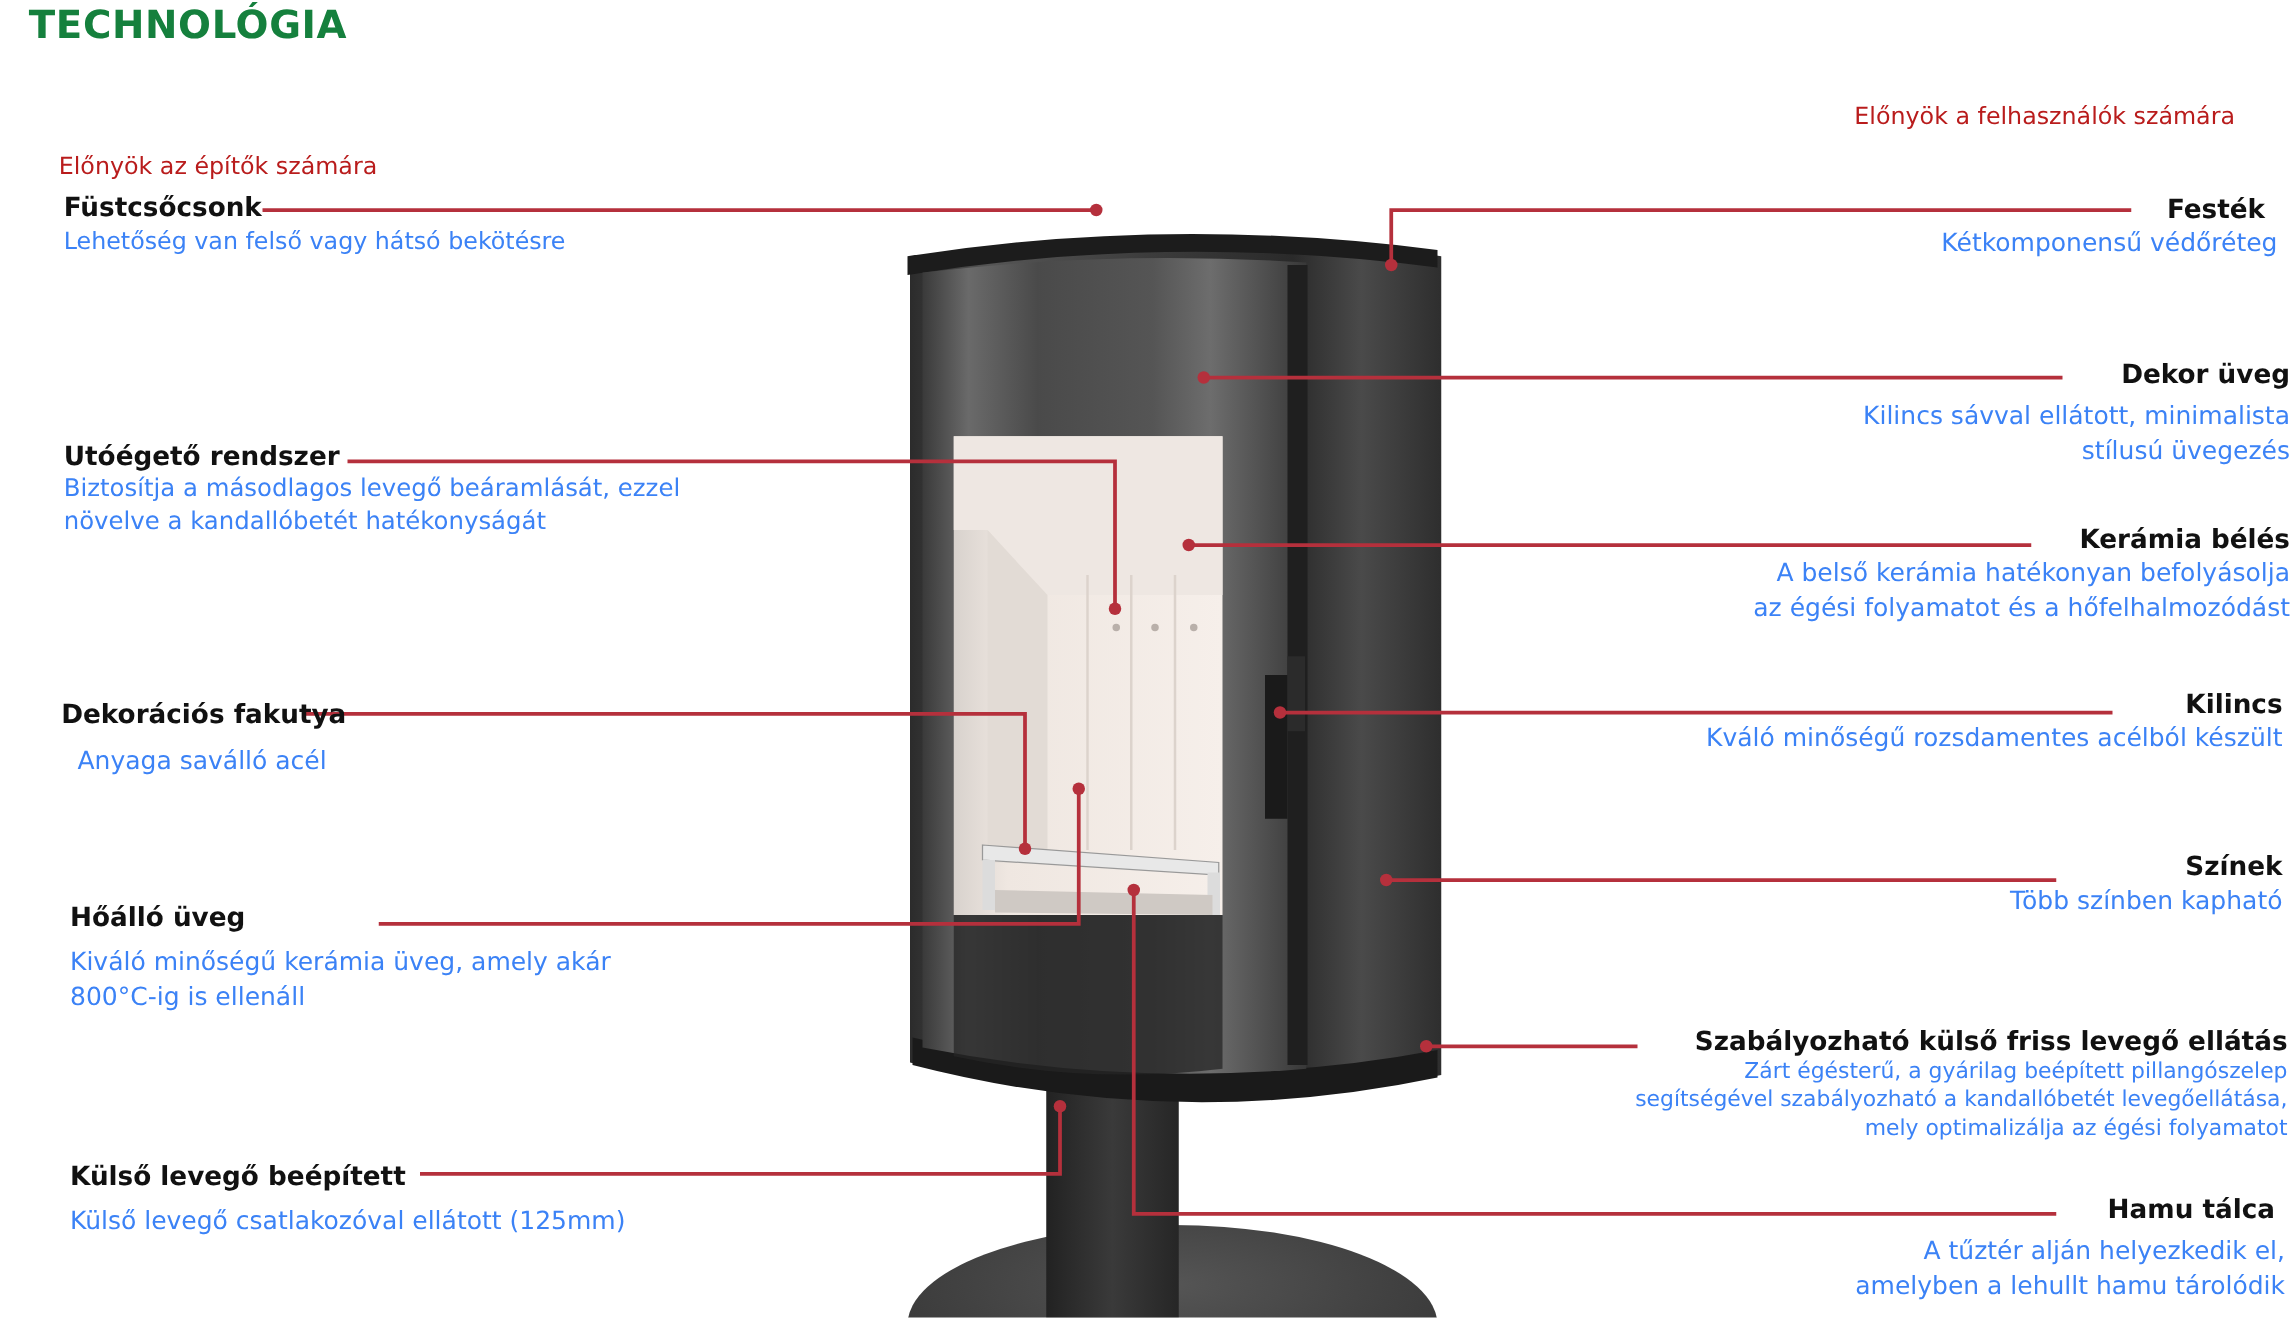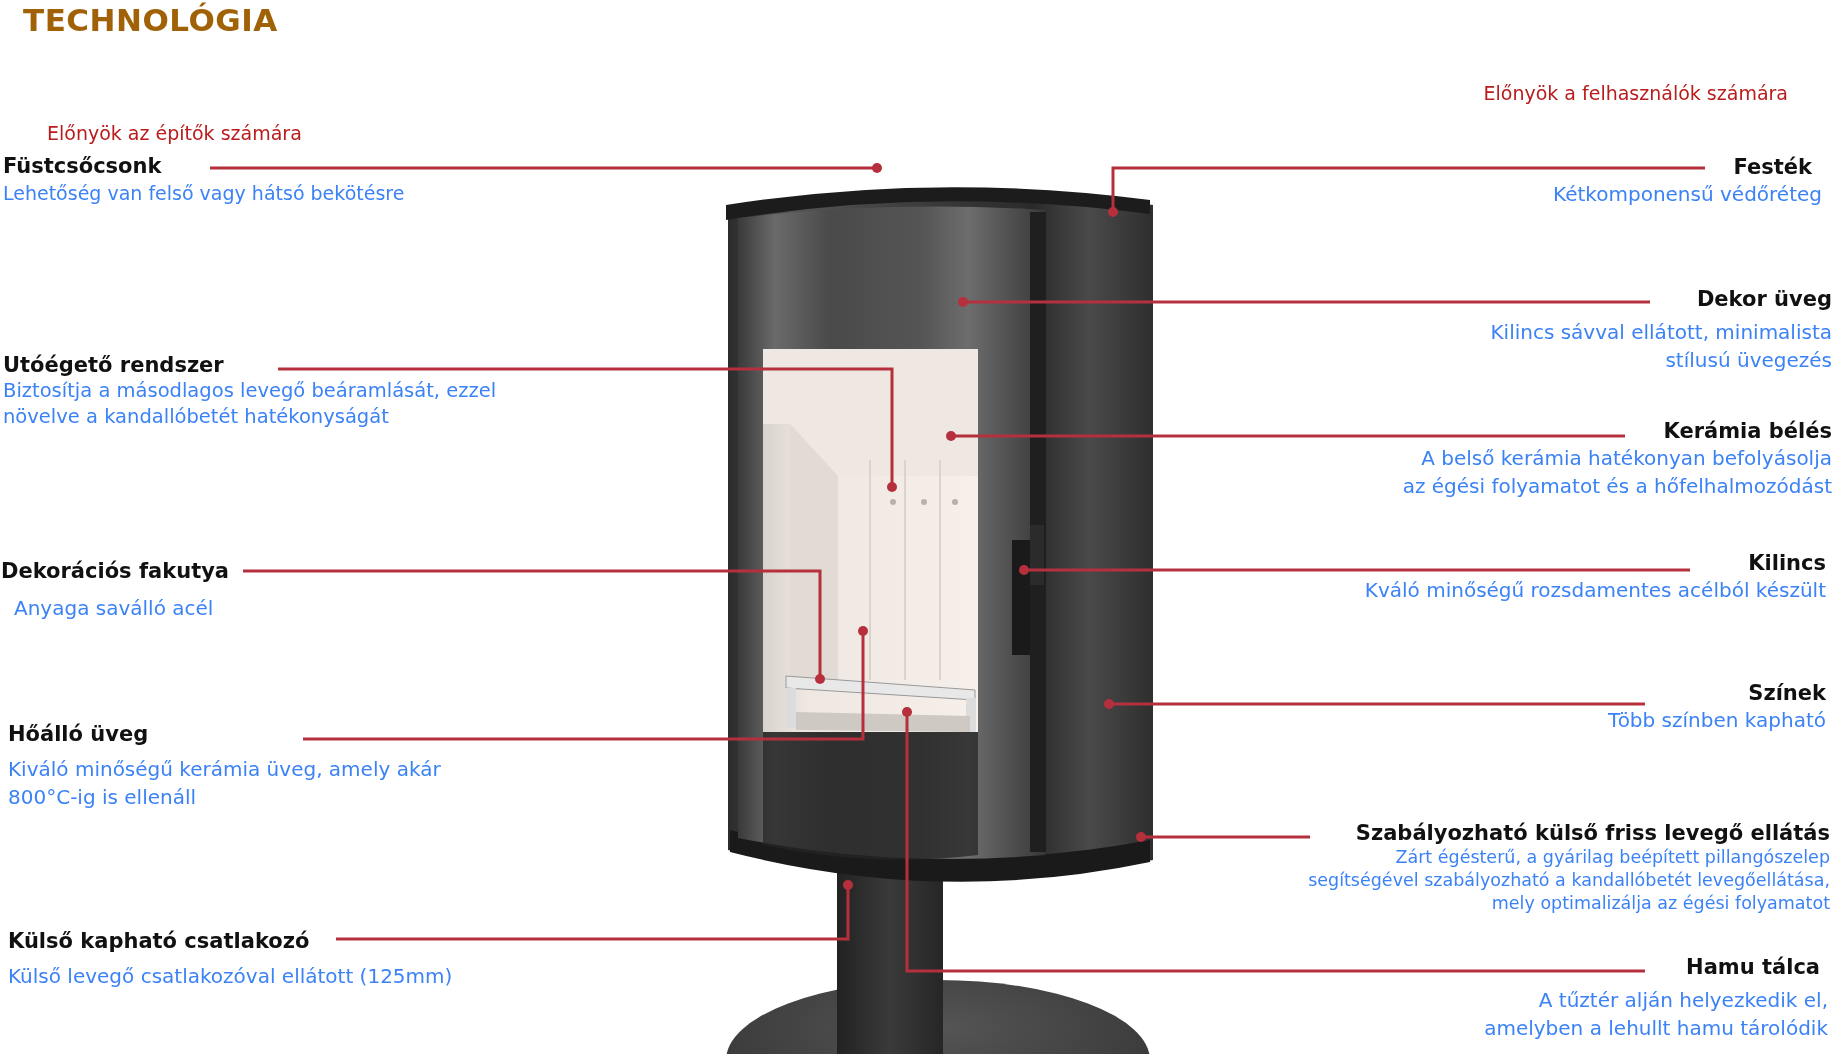--- a/index.html
+++ b/index.html
@@ -1,22 +1,22 @@
 <!DOCTYPE html>
 <html><head>
 <meta charset="utf-8">
 <style>
   html, body { margin:0; padding:0; background:#ffffff; }
   body { width:1836px; height:1054px; position:relative; overflow:hidden; font-family:"DejaVu Sans","Liberation Sans",sans-serif; color:#222; }
-  .title { position:absolute; left:23px; top:2px; font-size:31px; font-weight:bold; color:#a16207; letter-spacing:0.5px; }
+  .title { position:absolute; left:23px; top:2px; font-size:31px; font-weight:bold; color:#15803d; letter-spacing:0.5px; }
   .subhead { position:absolute; font-size:19px; color:#b91c1c;margin-top:44px; }
   .lbl { position:absolute; }
   .lbl .h { font-weight:bold; font-size:21px; color:#111; line-height:26px; white-space:nowrap; }
   .lbl .d { font-size:20px; color:#3b82f6; line-height:28px; white-space:pre-line; }
-  .lbl.left { text-align:left; }
+  .lbl.left { text-align:left;margin-left:48px; }
   .lbl.right { text-align:right; }
   .lbl.small .d { font-size:17.5px; line-height:23px; }
   svg.art { position:absolute; left:0; top:0; }
 </style>
 </head>
 <body>
 
 <svg class="art" width="1836" height="1054" viewBox="0 0 1836 1054">
   <defs>
     <linearGradient id="bodyGrad" x1="0" x2="1" y1="0" y2="0">
@@ -135,21 +135,21 @@
 <div class="lbl left" style="left:1px; top:558px;">
   <div class="h">Dekorációs fakutya</div>
   <div class="d" style="margin-top:10px; padding-left:13px;">Anyaga saválló acél</div>
 </div>
 <div class="lbl left" style="left:8px; top:721px;">
   <div class="h">Hőálló üveg</div>
   <div class="d" style="margin-top:8px;">Kiváló minőségű kerámia üveg, amely akár
 800°C-ig is ellenáll</div>
 </div>
 <div class="lbl left" style="left:8px; top:928px;">
-  <div class="h">Külső kapható csatlakozó</div>
+  <div class="h">Külső levegő beépített</div>
   <div class="d" style="margin-top:8px;">Külső levegő csatlakozóval ellátott (125mm)</div>
 </div>
 
 <div class="lbl right" style="right:14px; top:154px;">
   <div class="h" style="margin-right:10px;">Festék</div>
   <div class="d">Kétkomponensű védőréteg</div>
 </div>
 <div class="lbl right" style="right:4px; top:286px;text-align:right;">
   <div class="h">Dekor üveg</div>
   <div class="d" style="margin-top:6px;">Kilincs sávval ellátott, minimalista

